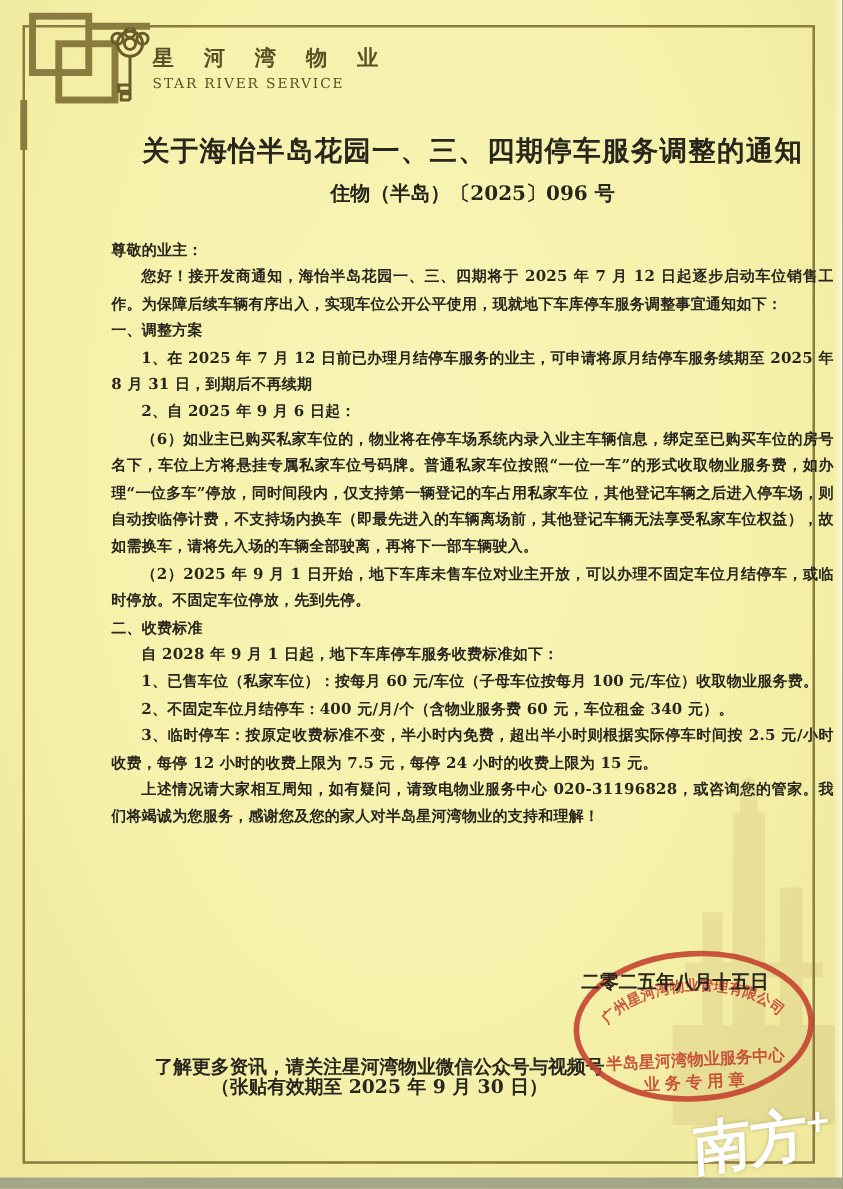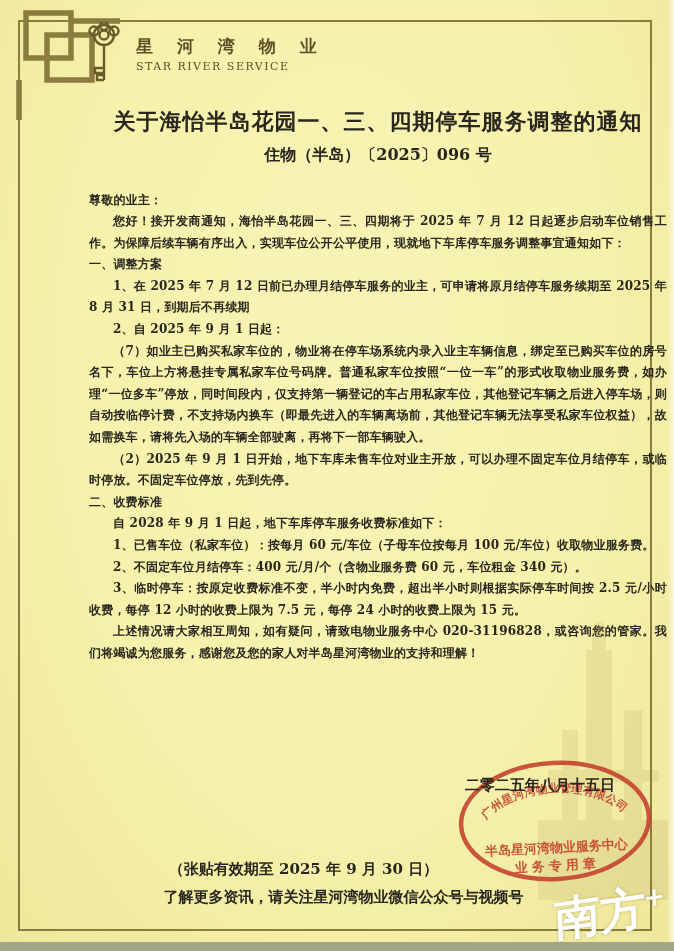--- a/index.html
+++ b/index.html
@@ -11,38 +11,38 @@
   }
   
   .bottom-strip{position:absolute;left:0;right:0;bottom:0;height:9px;background:#a4a688;}
   .right-sliver{position:absolute;top:0;right:0;bottom:9px;width:7px;
     background:linear-gradient(to left, rgba(252,250,230,.85), rgba(252,250,230,0));}
   
   .frame{position:absolute;left:18px;top:20px;right:22px;bottom:20px;
     border:2.5px solid #8a7b3e;pointer-events:none;}
   .corner-knot{position:absolute;left:0;top:0;}
   
-  .logo-block{position:absolute;left:86px;top:22px;display:flex;align-items:center;gap:14px;}
+  .logo-block{position:absolute;left:86px;top:22px;display:flex;align-items:center;}
   .logo-text .cn{font-size:17px;font-weight:bold;letter-spacing:9px;color:#5d5026;white-space:nowrap;}
   .logo-text .en{font-size:11px;letter-spacing:1.5px;color:#5d5026;margin-top:2px;white-space:nowrap;}
   
   .content{position:absolute;left:62px;top:108px;width:578px;height:648px;overflow:hidden;margin-left:27px;}
   .title{font-size:22px;font-weight:bold;text-align:center;letter-spacing:1px;line-height:1.25;margin:0 0 9px 0;}
   .doc-no{font-size:16px;font-weight:bold;text-align:center;margin:0 0 24px 0;}
   .body p{margin:0;font-size:12px;font-weight:bold;line-height:21.6px;text-align:justify;letter-spacing:.2px;}
   .body p.indent{text-indent:2em;}
   
   .signature{position:absolute;right:54px;top:774px;width:160px;text-align:center;z-index:3;}
   .signature div{font-size:15px;font-weight:bold;line-height:22px;white-space:nowrap;}
   
   .stamp{position:absolute;left:455px;top:758px;z-index:2;transform:rotate(-3deg);opacity:.88;}
   
   .footer-line{position:absolute;left:0;width:607px;text-align:center;font-size:15px;font-weight:bold;}
   .footer-validity{top:860px;}
-  .footer-more{top:888px;padding-left:40px;}
+  .footer-more{top:844px;}
   
   .bg-building{position:absolute;left:528px;top:620px;opacity:.14;z-index:1;}
   
   .nanfang{position:absolute;right:8px;bottom:16px;z-index:4;
     color:#ffffff;font-weight:bold;font-size:46px;line-height:1;
     transform:rotate(-8deg) skewX(-6deg);
     text-shadow:0 0 3px rgba(150,130,70,.55);white-space:nowrap;}
   .nanfang .plus{font-size:26px;vertical-align:super;margin-left:-2px;}
 </style>
 </head>
@@ -93,22 +93,22 @@
   </svg>
 
   <div class="content">
     <h1 class="title">关于海怡半岛花园一、三、四期停车服务调整的通知</h1>
     <div class="doc-no">住物（半岛）〔2025〕096 号</div>
     <div class="body">
       <p>尊敬的业主：</p>
       <p class="indent">您好！接开发商通知，海怡半岛花园一、三、四期将于 2025 年 7 月 12 日起逐步启动车位销售工作。为保障后续车辆有序出入，实现车位公开公平使用，现就地下车库停车服务调整事宜通知如下：</p>
       <p>一、调整方案</p>
       <p class="indent">1、在 2025 年 7 月 12 日前已办理月结停车服务的业主，可申请将原月结停车服务续期至 2025 年 8 月 31 日，到期后不再续期</p>
-      <p class="indent">2、自 2025 年 9 月 1 日起：</p>
-      <p class="indent">（7）如业主已购买私家车位的，物业将在停车场系统内录入业主车辆信息，绑定至已购买车位的房号名下，车位上方将悬挂专属私家车位号码牌。普通私家车位按照“一位一车”的形式收取物业服务费，如办理“一位多车”停放，同时间段内，仅支持第一辆登记的车占用私家车位，其他登记车辆之后进入停车场，则自动按临停计费，不支持场内换车（即最先进入的车辆离场前，其他登记车辆无法享受私家车位权益），故如需换车，请将先入场的车辆全部驶离，再将下一部车辆驶入。</p>
+      <p class="indent">2、自 2025 年 9 月 6 日起：</p>
+      <p class="indent">（6）如业主已购买私家车位的，物业将在停车场系统内录入业主车辆信息，绑定至已购买车位的房号名下，车位上方将悬挂专属私家车位号码牌。普通私家车位按照“一位一车”的形式收取物业服务费，如办理“一位多车”停放，同时间段内，仅支持第一辆登记的车占用私家车位，其他登记车辆之后进入停车场，则自动按临停计费，不支持场内换车（即最先进入的车辆离场前，其他登记车辆无法享受私家车位权益），故如需换车，请将先入场的车辆全部驶离，再将下一部车辆驶入。</p>
       <p class="indent">（2）2025 年 9 月 1 日开始，地下车库未售车位对业主开放，可以办理不固定车位月结停车，或临时停放。不固定车位停放，先到先停。</p>
       <p>二、收费标准</p>
       <p class="indent">自 2028 年 9 月 1 日起，地下车库停车服务收费标准如下：</p>
       <p class="indent">1、已售车位（私家车位）：按每月 60 元/车位（子母车位按每月 100 元/车位）收取物业服务费。</p>
       <p class="indent">2、不固定车位月结停车：400 元/月/个（含物业服务费 60 元，车位租金 340 元）。</p>
       <p class="indent">3、临时停车：按原定收费标准不变，半小时内免费，超出半小时则根据实际停车时间按 2.5 元/小时收费，每停 12 小时的收费上限为 7.5 元，每停 24 小时的收费上限为 15 元。</p>
       <p class="indent">上述情况请大家相互周知，如有疑问，请致电物业服务中心 020-31196828，或咨询您的管家。我们将竭诚为您服务，感谢您及您的家人对半岛星河湾物业的支持和理解！</p>
     </div>
   </div>
 

